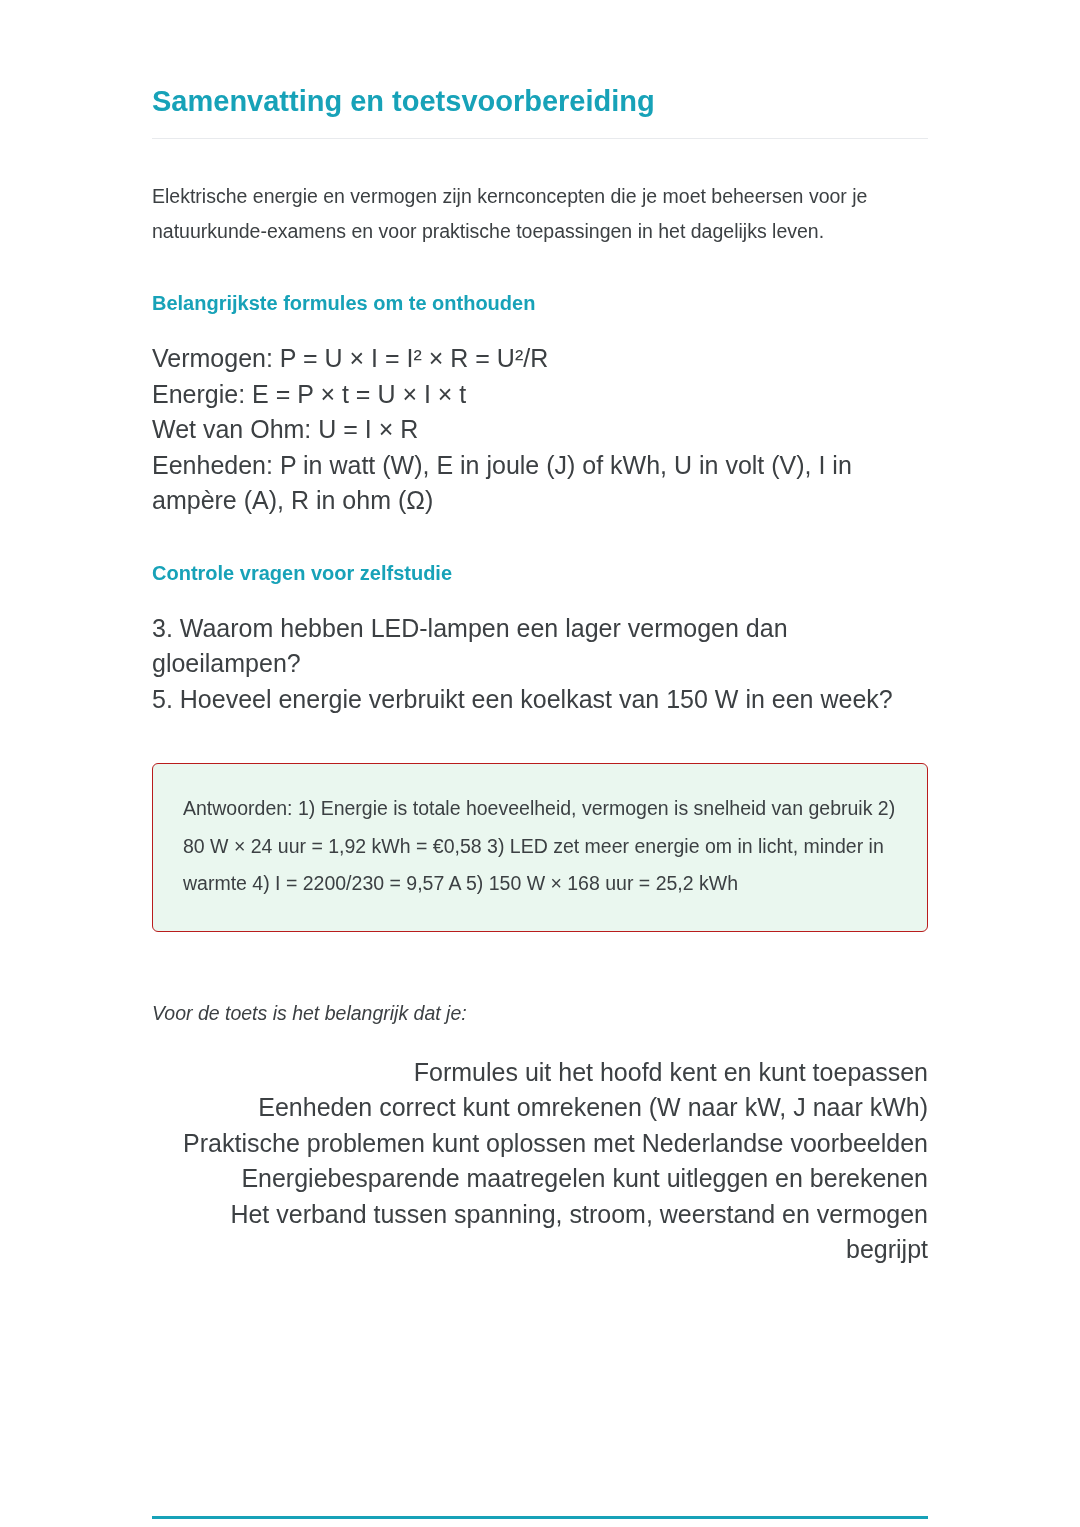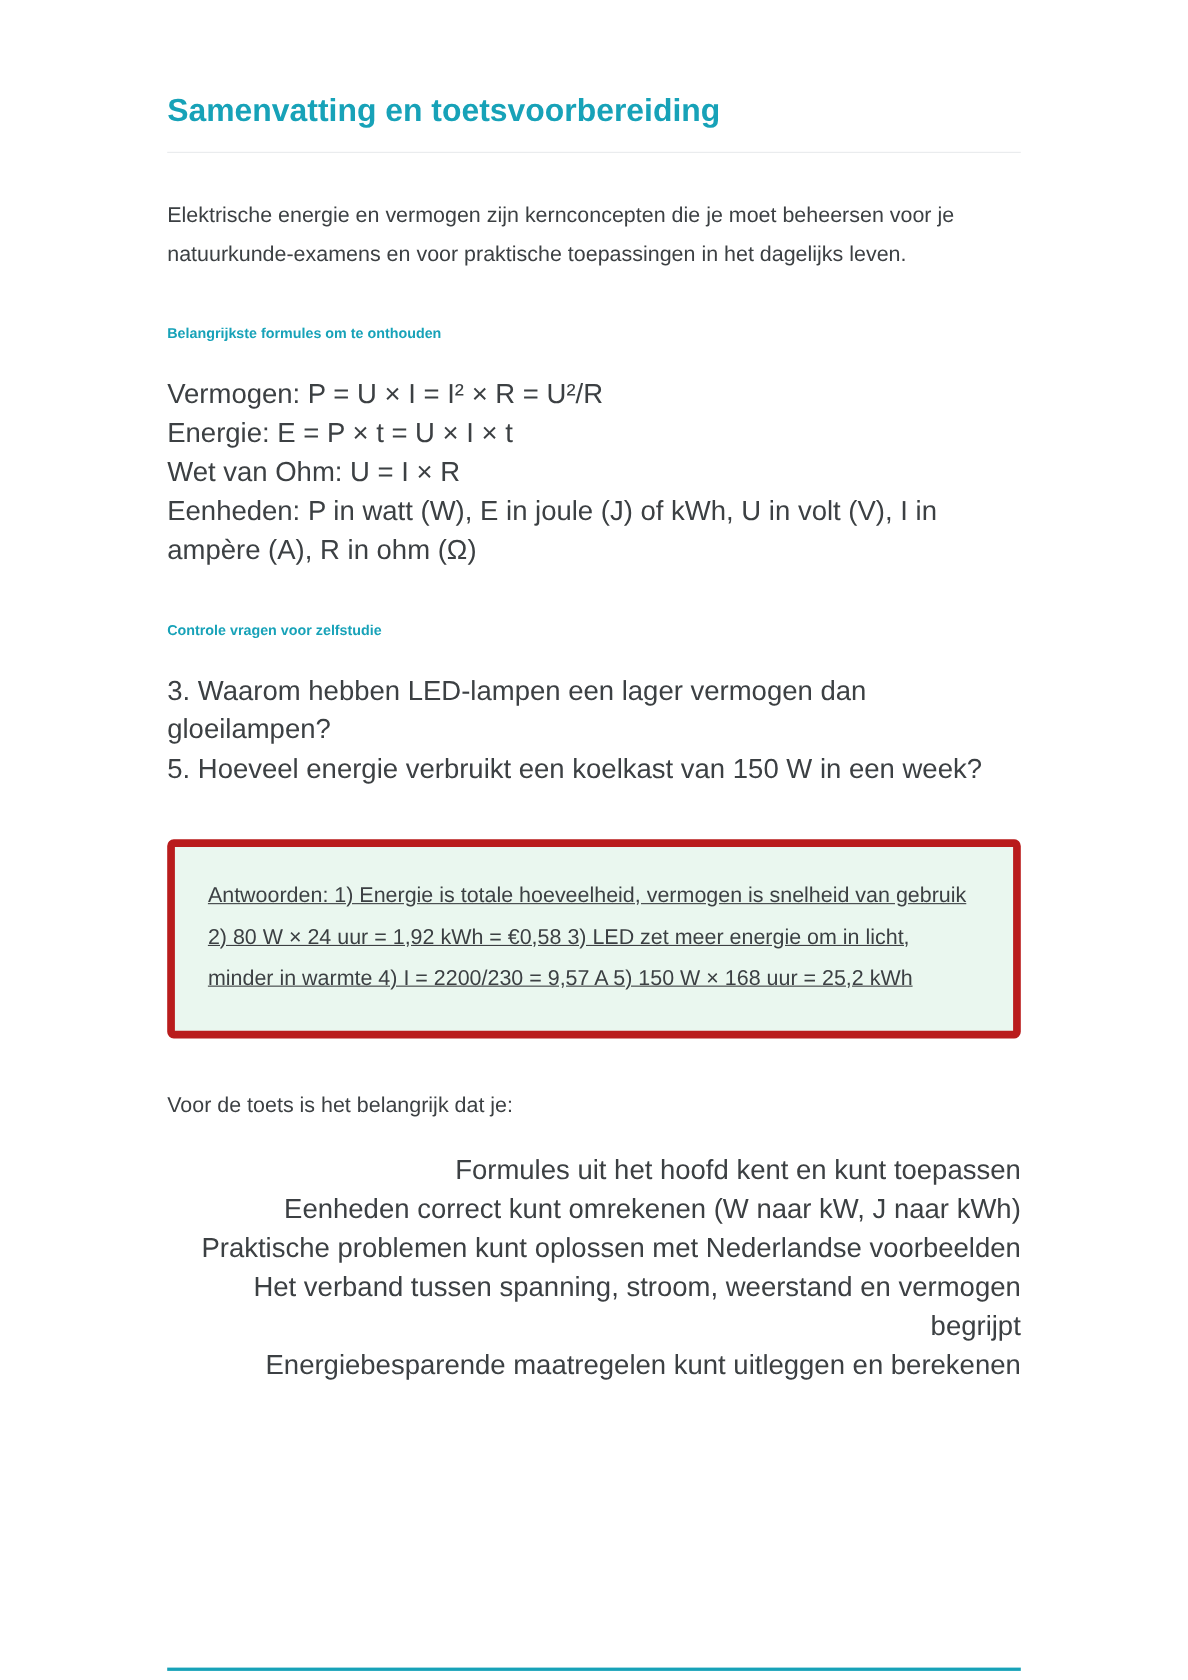--- a/index.html
+++ b/index.html
@@ -31,45 +31,45 @@
     height: 1px;
     background: #e8eaed;
     margin: 0 0 40px 0;
   }
   .body-text {
     font-size: 19.5px;
     line-height: 35px;
     margin: 0;
   }
   .section-heading {
-    font-size: 13px;
+    font-size: 20px;
     line-height: 24px;
     font-weight: 700;
     color: #17a2b8;
     margin: 42px 0 26px 0;
   }
   .line-block { margin: 0; }
   .line-block .line {
     font-size: 25px;
     line-height: 35.5px;
   }
   .answer-box {
     background: #eaf7ef;
-    border: 7px solid #b91c1c;
+    border: 1px solid #b91c1c;
     border-radius: 6px;
     margin: 46px 0 0 0;
     padding: 26px 30px 28px 30px;
-    text-decoration: underline;
   }
   .answer-box .line {
     font-size: 19.5px;
     line-height: 37.5px;
   }
   .after-box {
-    margin-top: 44px;
+    margin-top: 64px;
+    font-style: italic;
   }
   .exam-list {
     margin-top: 24px;
     text-align: right;
   }
   .bottom-rule {
     position: absolute;
     left: 152px;
     width: 776px;
     bottom: 8px;
@@ -104,19 +104,19 @@
   <div class="answer-box">
     <div class="line">Antwoorden: 1) Energie is totale hoeveelheid, vermogen is snelheid van gebruik 2) 80 W × 24 uur = 1,92 kWh = €0,58 3) LED zet meer energie om in licht, minder in warmte 4) I = 2200/230 = 9,57 A 5) 150 W × 168 uur = 25,2 kWh</div>
   </div>
 
   <p class="body-text after-box">Voor de toets is het belangrijk dat je:</p>
 
   <div class="line-block exam-list">
     <div class="line">Formules uit het hoofd kent en kunt toepassen</div>
     <div class="line">Eenheden correct kunt omrekenen (W naar kW, J naar kWh)</div>
     <div class="line">Praktische problemen kunt oplossen met Nederlandse voorbeelden</div>
+    <div class="line">Energiebesparende maatregelen kunt uitleggen en berekenen</div>
     <div class="line">Het verband tussen spanning, stroom, weerstand en vermogen begrijpt</div>
-    <div class="line">Energiebesparende maatregelen kunt uitleggen en berekenen</div>
   </div>
 
 </div>
 
 <div class="bottom-rule"></div>
 
 </body></html>

